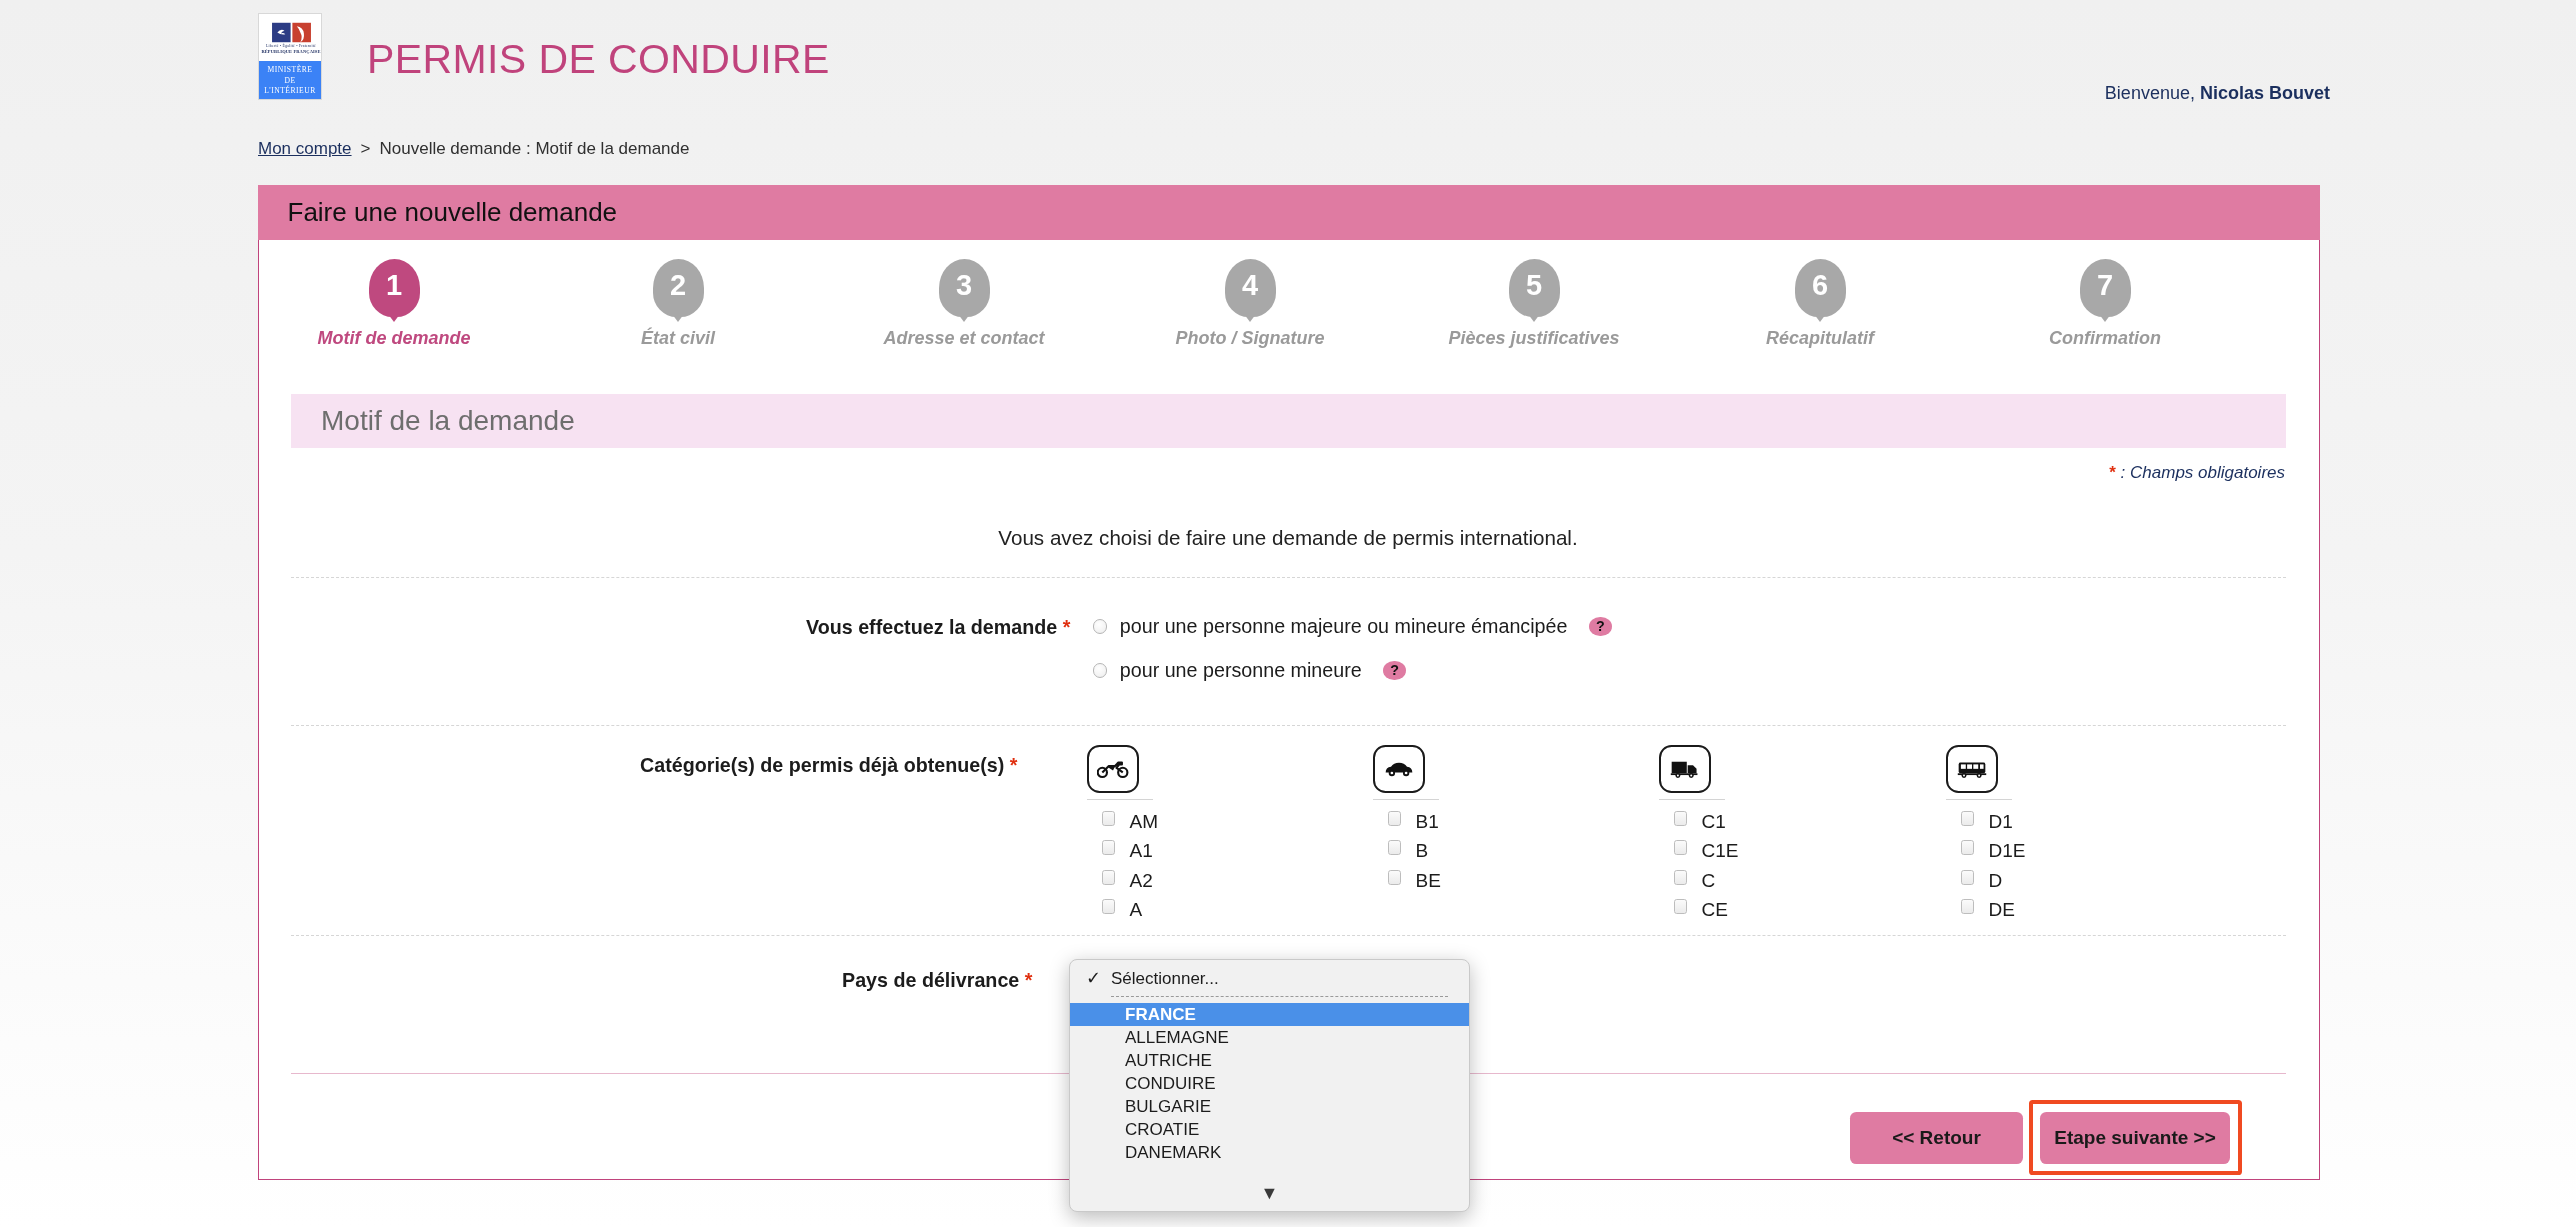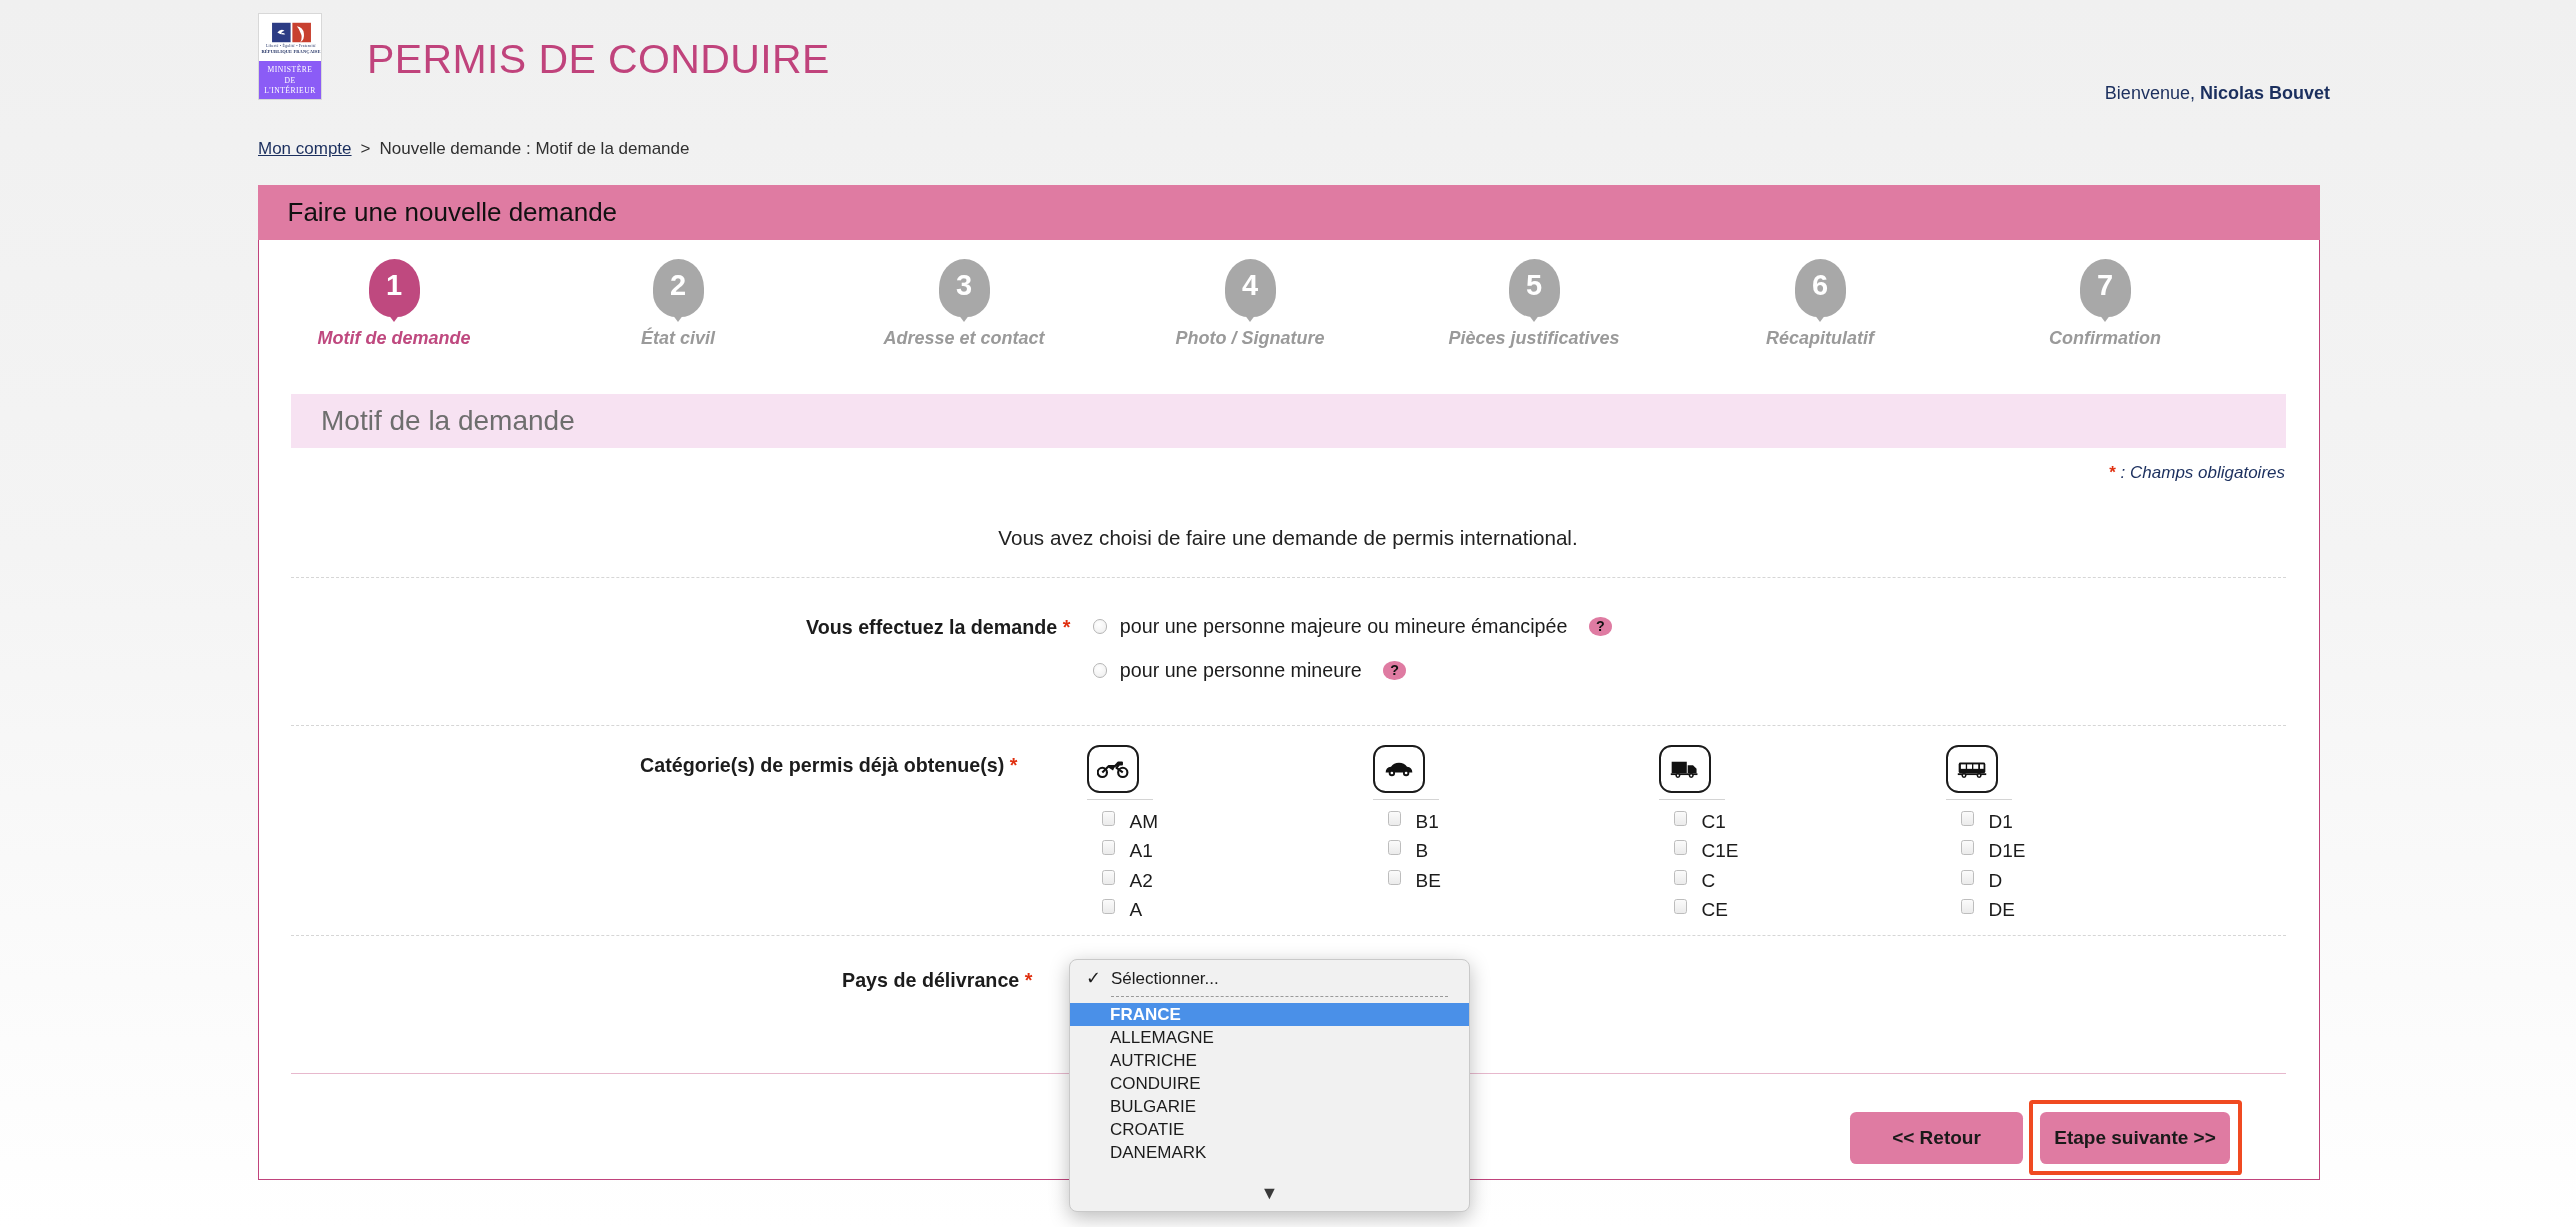--- a/index.html
+++ b/index.html
@@ -33,21 +33,21 @@
   }
   .logo-flag { position: absolute; left: 10.7px; top: 6.3px; width: 43px; height: 23px; }
   .logo-motto {
     position: absolute; left: 0; top: 29.5px; width: 64px;
     text-align: center; font-size: 3.9px; color: #1a2a5e;
     letter-spacing: 0.2px; line-height: 5.4px;
     font-family: "Liberation Serif", serif;
   }
   .logo-motto b { display:block; font-size: 4.5px; letter-spacing:0.1px; }
   .logo-bottom {
-    height: 38px; background: #8b5cf6; color: #ffffff;
+    height: 38px; background: #3b82f6; color: #ffffff;
     text-align: center; padding-top: 3.6px;
     font-size: 7.6px; letter-spacing: 0.5px; line-height: 10.7px;
     font-family: "Liberation Serif", serif;
   }
   .site-title {
     position: absolute; left: 367px; top: 36px;
     font-size: 41px; color: #c0437c; letter-spacing: 0.4px;
     font-weight: 400; white-space: nowrap;
   }
   .welcome {
@@ -215,21 +215,21 @@
     border: 0.9px solid #c9c9c9;
     border-radius: 8px;
     box-shadow: 0 5.4px 19.7px rgba(0,0,0,.26);
     overflow: hidden;
     z-index: 40;
     padding-top: 7.2px;
   }
   .opt {
     height: 23px; line-height: 23px;
     font-size: 17px; color: #1c1c1c;
-    padding-left: 40px; white-space: nowrap;
+    padding-left: 55px; white-space: nowrap;
     position: relative;
   }
   .opt.placeholder { padding-left: 41px; }
   .opt .check {
     position: absolute; left: 16px; top: 0;
     font-size: 18px; color: #1c1c1c;
   }
   .opt-sep {
     margin: 6.3px 21.5px 5.4px 41px; height: 0;
     border-top: 0.9px dashed #9a9a9a;

